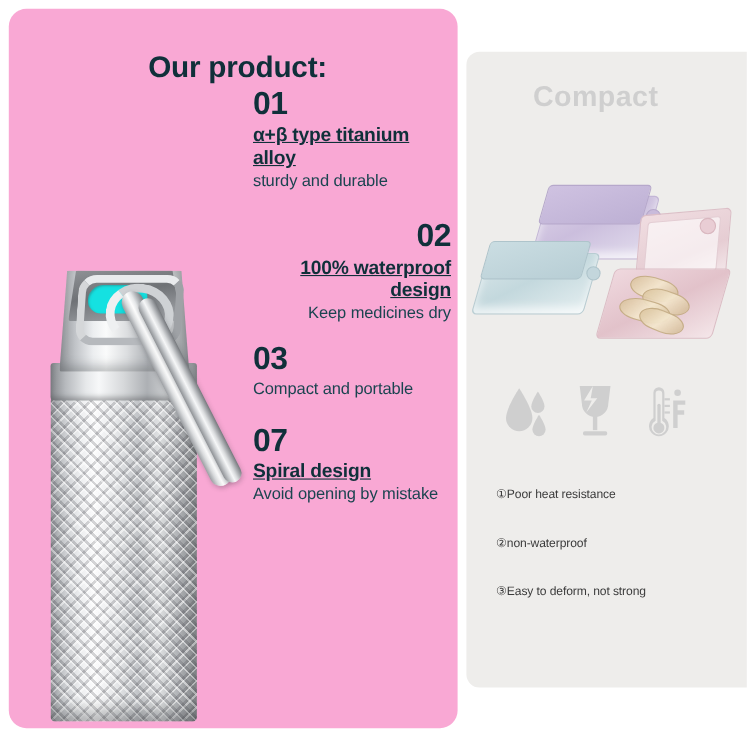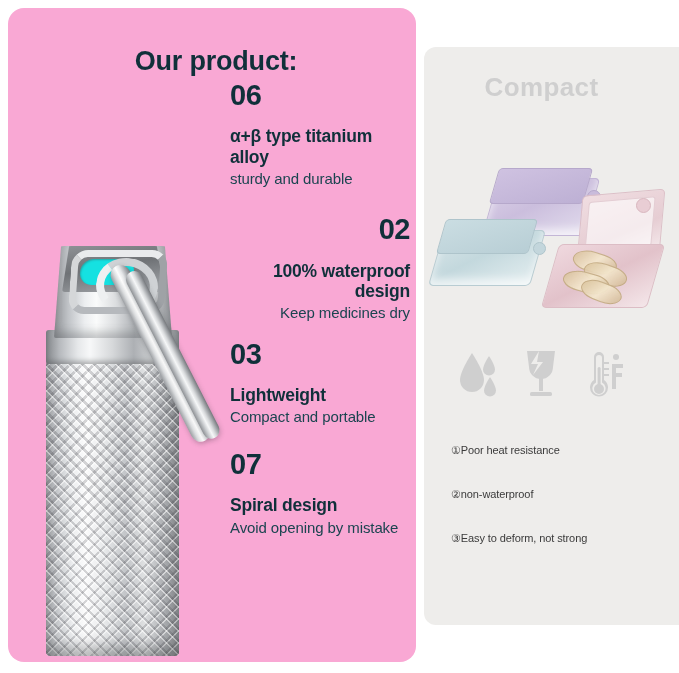--- a/index.html
+++ b/index.html
@@ -204,22 +204,23 @@
     font-weight: bold;
     color: #10303a;
     line-height: 1.08;
     letter-spacing: -0.5px;
   }
   .feature-head {
     font-size: 17.5px;
     font-weight: bold;
     color: #10303a;
     line-height: 1.16;
-    margin-top: 15px;
+    margin-top: 1px;
     letter-spacing: -0.2px;
+    text-decoration: underline;
   }
   .feature-sub {
     font-size: 15px;
     color: #1b4450;
     line-height: 1.3;
     margin-top: 2px;
     letter-spacing: -0.1px;
   }
   #feature-1 { margin-bottom: 26px; }
   #feature-2 { margin-bottom: 16px; text-align: right; }
@@ -449,34 +450,33 @@
       <div id="cap-loop-outer"></div>
       <div id="cap-loop-hole"></div>
       <div id="keyring-curve"></div>
       <div id="keyring-bar"></div>
       <div id="keyring-bar2"></div>
     </div>
 
     <div id="features">
 
       <div class="feature" id="feature-1">
-        <div class="feature-num">06</div>
+        <div class="feature-num">01</div>
         <div class="feature-head">α+β type titanium alloy</div>
         <div class="feature-sub">sturdy and durable</div>
       </div>
 
       <div class="feature" id="feature-2">
         <div class="feature-num">02</div>
         <div class="feature-head">100% waterproof design</div>
         <div class="feature-sub">Keep medicines dry</div>
       </div>
 
       <div class="feature" id="feature-3">
         <div class="feature-num">03</div>
-        <div class="feature-head">Lightweight</div>
         <div class="feature-sub">Compact and portable</div>
       </div>
 
       <div class="feature" id="feature-4">
         <div class="feature-num">07</div>
         <div class="feature-head">Spiral design</div>
         <div class="feature-sub">Avoid opening by mistake</div>
       </div>
 
     </div>

